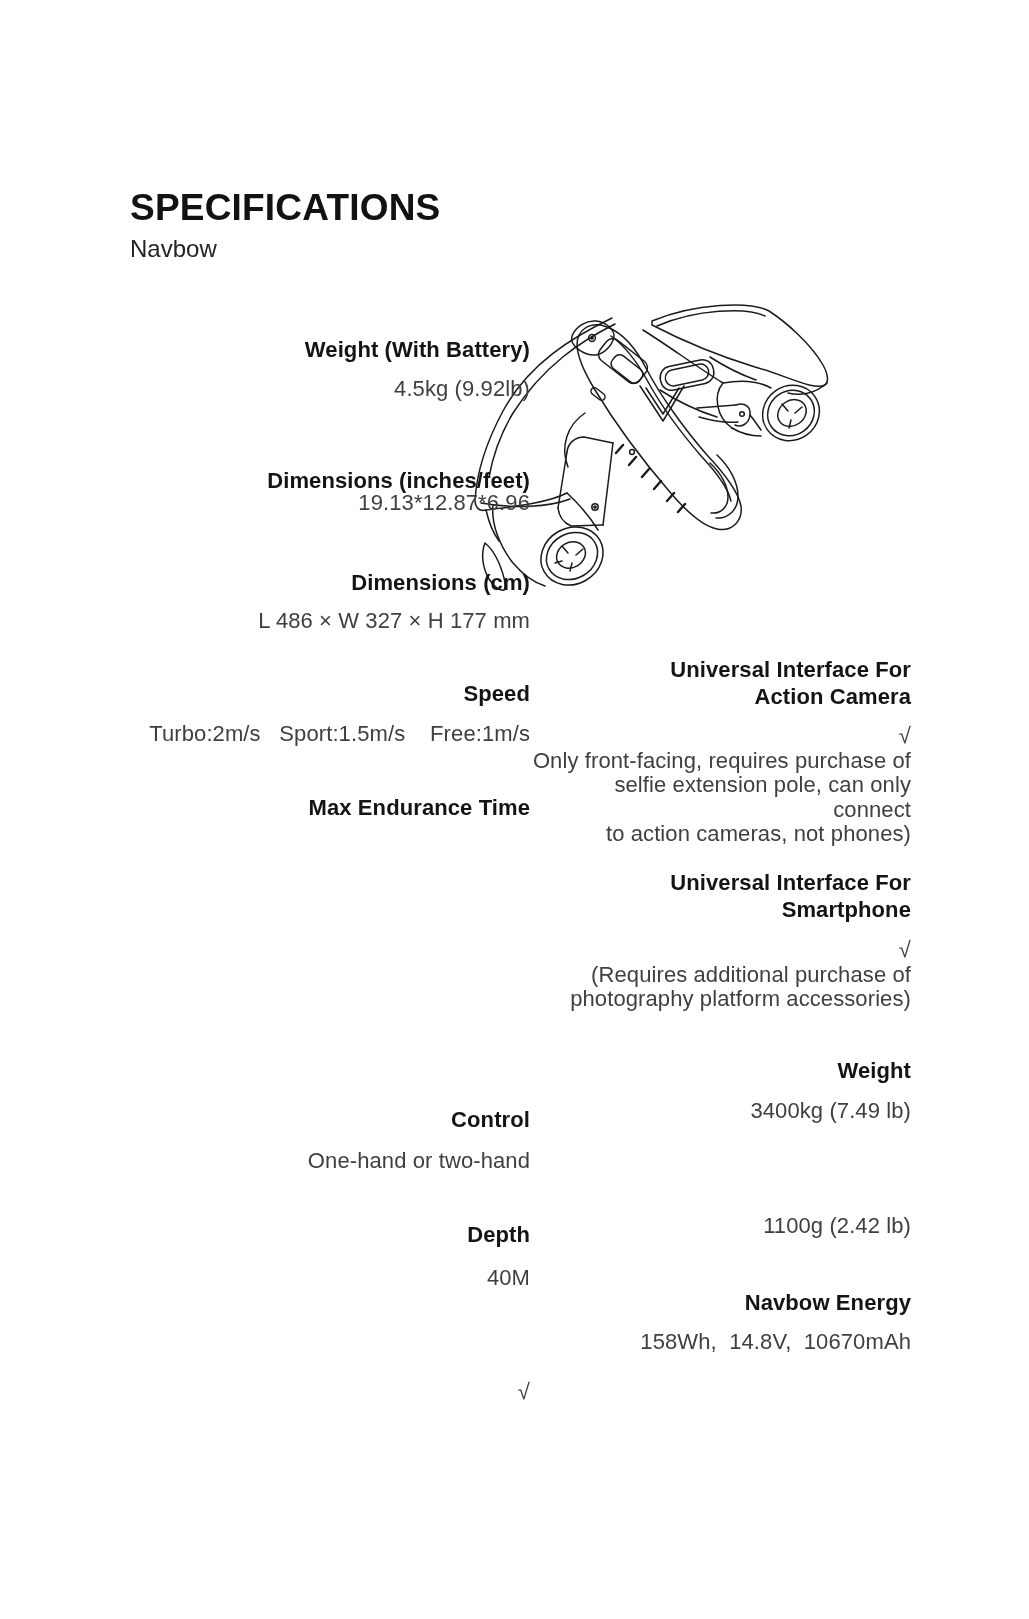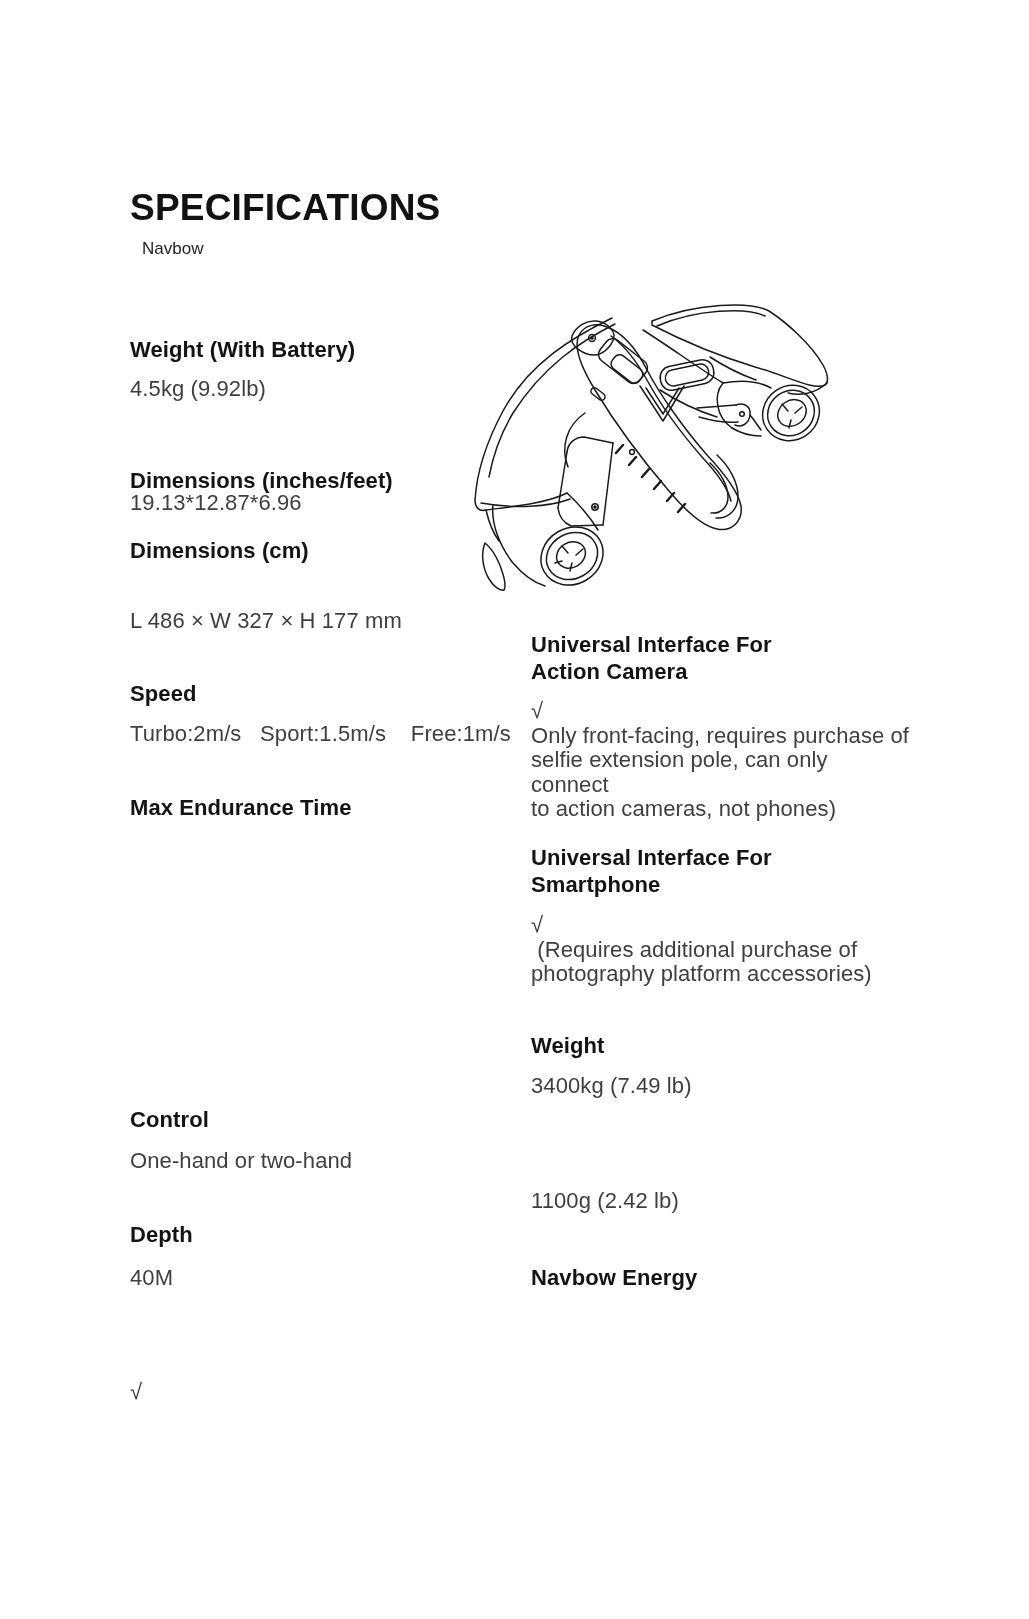--- a/index.html
+++ b/index.html
@@ -4,56 +4,56 @@
 <style>
   * { margin: 0; padding: 0; box-sizing: border-box; }
   html, body { background: #ffffff; }
   body { font-family: "Liberation Sans", "DejaVu Sans", sans-serif; }
   .page {
     position: relative;
     width: 1029px;
     height: 1619px;
     background: #ffffff;
     overflow: hidden;
+    text-align: right;
   }
   .page-title {
     position: absolute;
     left: 130px; top: 188px;
     font-size: 37px;
     font-weight: 800;
     letter-spacing: 0.2px;
     color: #121212;
     line-height: 40px;
   }
   .product-name {
     position: absolute;
     left: 130px; top: 237px;
-    font-size: 17px;
+    font-size: 24px;
     color: #242424;
     line-height: 24px;
-    margin-left: 12px;
   }
   .spec { position: absolute; }
   .spec h3 {
     font-size: 22px;
     font-weight: 700;
     color: #141414;
     line-height: 27px;
     white-space: pre-line;
     letter-spacing: 0.1px;
   }
   .spec p {
     font-size: 22px;
     color: #3f3f3f;
     line-height: 24.5px;
     white-space: pre-wrap;
     letter-spacing: 0.1px;
   }
   .col-left  { left: 130px; width: 400px; }
-  .col-right { left: 531px; width: 380px; }
+  .col-right { left: 531px; width: 380px; margin-top: 25px; }
   .illustration {
     position: absolute;
     left: 455px; top: 295px;
     width: 385px; height: 315px;
   }
 </style>
 </head>
 <body>
 
 <div class="page">
@@ -167,21 +167,21 @@
     <p>4.5kg (9.92lb)</p>
   </section>
 
   <section class="spec col-left" style="top:467px">
     <h3>Dimensions (inches/feet)</h3>
   </section>
   <section class="spec col-left" style="top:491px">
     <p>19.13*12.87*6.96</p>
   </section>
 
-  <section class="spec col-left" style="top:537px">
+  <section class="spec col-left" style="top:569px">
     <h3>Dimensions (cm)</h3>
   </section>
   <section class="spec col-left" style="top:609px">
     <p>L 486 × W 327 × H 177 mm</p>
   </section>
 
   <section class="spec col-left" style="top:680px">
     <h3>Speed</h3>
   </section>
   <section class="spec col-left" style="top:722px">
@@ -238,14 +238,17 @@
     <p>3400kg (7.49 lb)</p>
   </section>
 
   <section class="spec col-right" style="top:1189px">
     <p>1100g (2.42 lb)</p>
   </section>
 
   <section class="spec col-right" style="top:1264px">
     <h3>Navbow Energy</h3>
   </section>
+  <section class="spec col-right" style="top:1305px">
+    <p>158Wh,  14.8V,  10670mAh</p>
+  </section>
 
 </div>
 
 </body></html>

